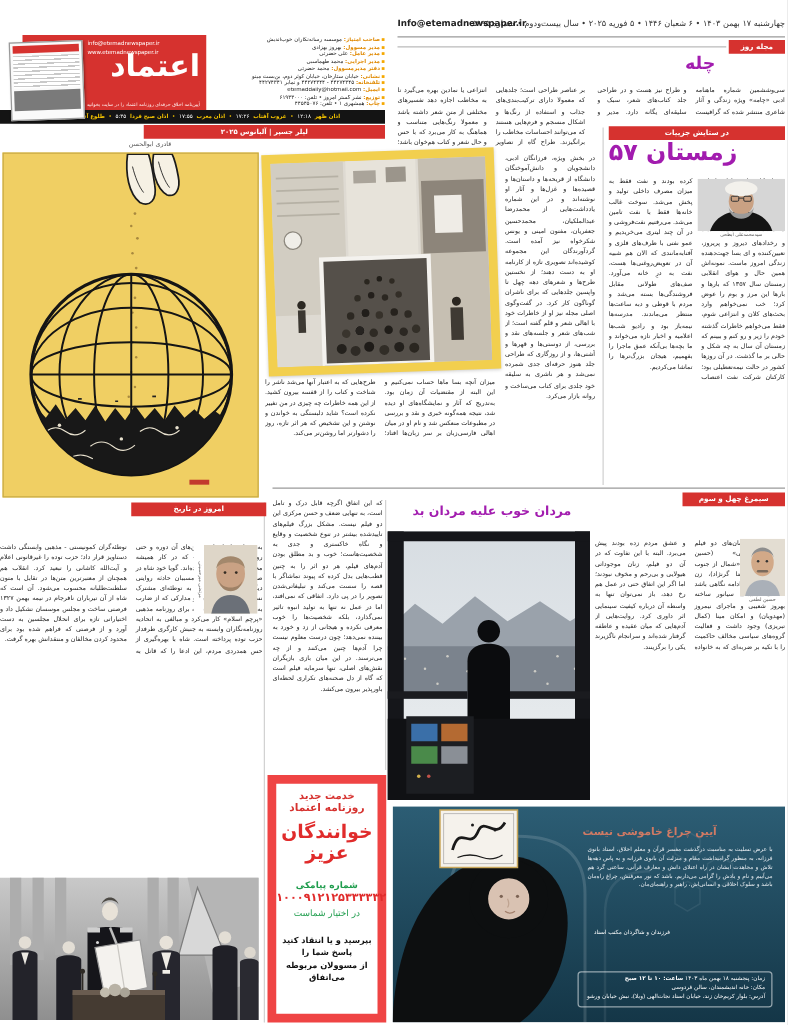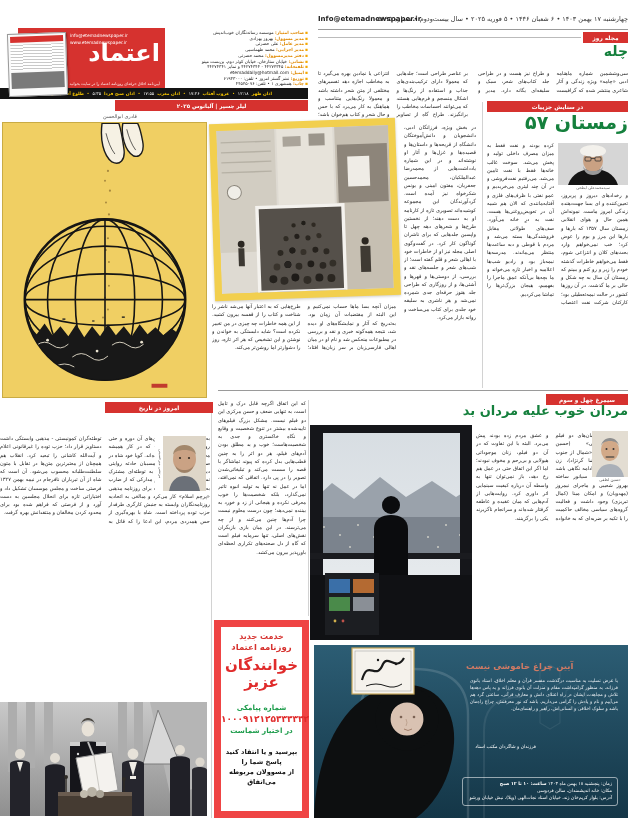--- a/index.html
+++ b/index.html
@@ -23,26 +23,26 @@
   .sb{color:#f5a800;margin-left:1px;}
   .sl{color:#e08900;font-weight:bold;}
   .sv{color:#222;}
   .prayer-bar{position:absolute;left:0;top:88px;width:308px;height:11px;background:#141414;display:flex;align-items:center;justify-content:center;gap:3px;font-size:4.4px;white-space:nowrap;}
   .pl{color:#f5c400;font-weight:bold;} .pv{color:#fff;} .psep{color:#f5c400;}
   .credit-bar{position:absolute;left:115px;top:100px;width:193px;height:11px;background:#d6322f;color:#fff;font-size:5.5px;font-weight:bold;display:flex;align-items:center;justify-content:center;}
   .cartoon-caption{position:absolute;left:90px;top:112.5px;width:60px;font-size:5px;color:#555;text-align:center;}
   .cartoon{position:absolute;left:2px;top:122px;width:205px;height:276px;background:#f0cf63;border:1px solid #c9ab45;box-sizing:border-box;}
   
   .kicker{position:absolute;background:#d6322f;color:#fff;font-weight:bold;font-size:5.8px;height:11px;display:flex;align-items:center;justify-content:center;z-index:2;}
-  .title{position:absolute;font-weight:bold;color:#15803d;text-align:right;line-height:1.1;}
+  .title{position:absolute;font-weight:bold;color:#a21caf;text-align:left;line-height:1.1;}
   .body{position:absolute;font-size:5.1px;line-height:1.62;color:#222;text-align:justify;overflow:hidden;}
   .cols2{column-count:2;column-gap:7px;}
   .t-cheleh{left:548px;top:44px;width:80px;font-size:14px;}
   .t-zem{left:487px;top:112px;width:141px;font-size:19px;}
-  .t-sim{left:330px;top:404px;width:298px;font-size:13px;}
+  .t-sim{left:330px;top:404px;width:298px;font-size:10px;}
   .t-shk{left:0;top:414px;width:210px;font-size:10.5px;}
   .txt-a{left:478px;top:69px;width:150px;height:29px;}
   .txt-b{left:318px;top:69px;width:150px;height:50px;}
   .txt-c{left:404px;top:123px;width:72px;height:265px;}
   .txt-d{left:212px;top:302px;width:184px;height:86px;}
   .txt-zem{left:487px;top:141px;width:141px;height:247px;}
   .txt-simr{left:476px;top:431px;width:152px;height:208px;}
   .txt-siml{left:218px;top:399px;width:88px;height:217px;}
   .txt-shk{left:0;top:434px;width:210px;height:264px;}
   
@@ -57,21 +57,21 @@
   .movie-photo{position:absolute;left:310px;top:425px;width:162px;height:215px;z-index:2;}
   .hist-photo{position:absolute;left:0;top:702px;width:207px;height:114px;}
   svg{display:block;}
   
   .sms-ad{position:absolute;left:214px;top:620px;width:95px;height:198px;border:7px solid #ef4444;background:#fff;box-sizing:border-box;text-align:center;padding-top:5px;z-index:2;}
   .sms-h1{font-size:8px;font-weight:bold;color:#d6322f;}
   .sms-h2{font-size:8.5px;font-weight:bold;color:#d6322f;margin-top:1px;}
   .sms-title{font-size:15px;font-weight:bold;color:#e02b2b;line-height:1.15;margin-top:5px;}
   .sms-label{font-size:7.2px;font-weight:bold;color:#1f9d4d;margin-top:11px;}
   .sms-number{font-size:9px;font-weight:bold;color:#e02b2b;margin-top:2px;direction:ltr;}
-  .sms-note{font-size:7.2px;font-weight:bold;color:#1f9d4d;margin-top:2px;}
+  .sms-note{font-size:7.2px;font-weight:normal;color:#1f9d4d;margin-top:2px;}
   .sms-cta{font-size:6.6px;font-weight:bold;color:#111;margin-top:12px;line-height:1.55;}
   
   .memorial{position:absolute;left:314px;top:645px;width:314px;height:173px;overflow:hidden;}
   .memorial svg.bg{position:absolute;inset:0;}
   .mem-title{position:absolute;top:16px;right:12px;width:150px;font-size:8.5px;font-weight:bold;color:#d07a64;text-align:left;z-index:2;}
   .mem-body{position:absolute;top:32px;right:10px;width:148px;font-size:4.6px;color:#e9eef2;text-align:justify;line-height:1.55;z-index:2;}
   .mem-sign{position:absolute;top:99px;right:92px;font-size:4.6px;color:#fff;z-index:2;white-space:nowrap;}
   .mem-box{position:absolute;right:10px;bottom:12px;width:156px;border:1px solid rgba(255,255,255,.55);border-radius:3px;padding:3px 5px;font-size:4.6px;color:#fff;line-height:1.5;z-index:2;box-sizing:border-box;}
   .mem-time{font-weight:bold;}
 </style>

